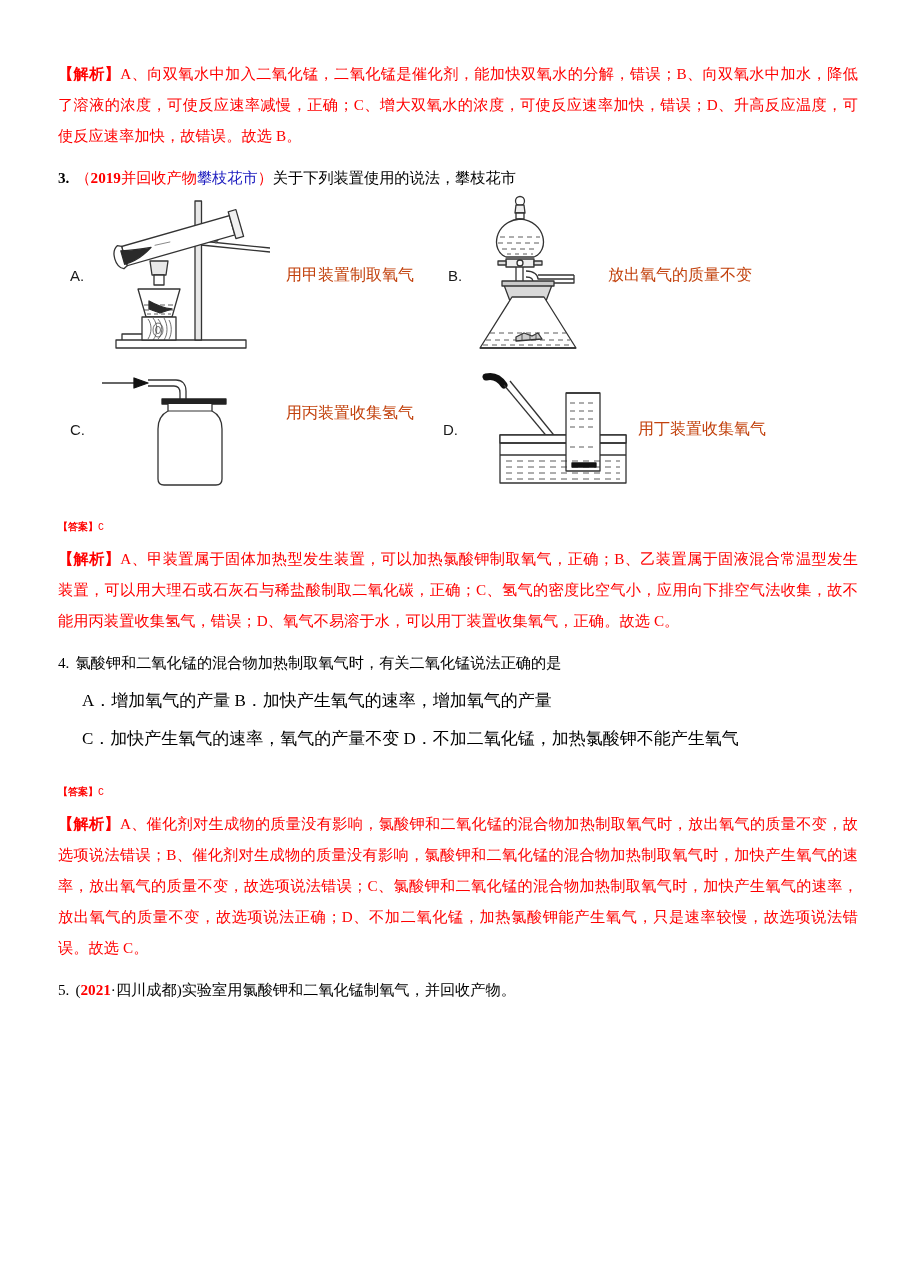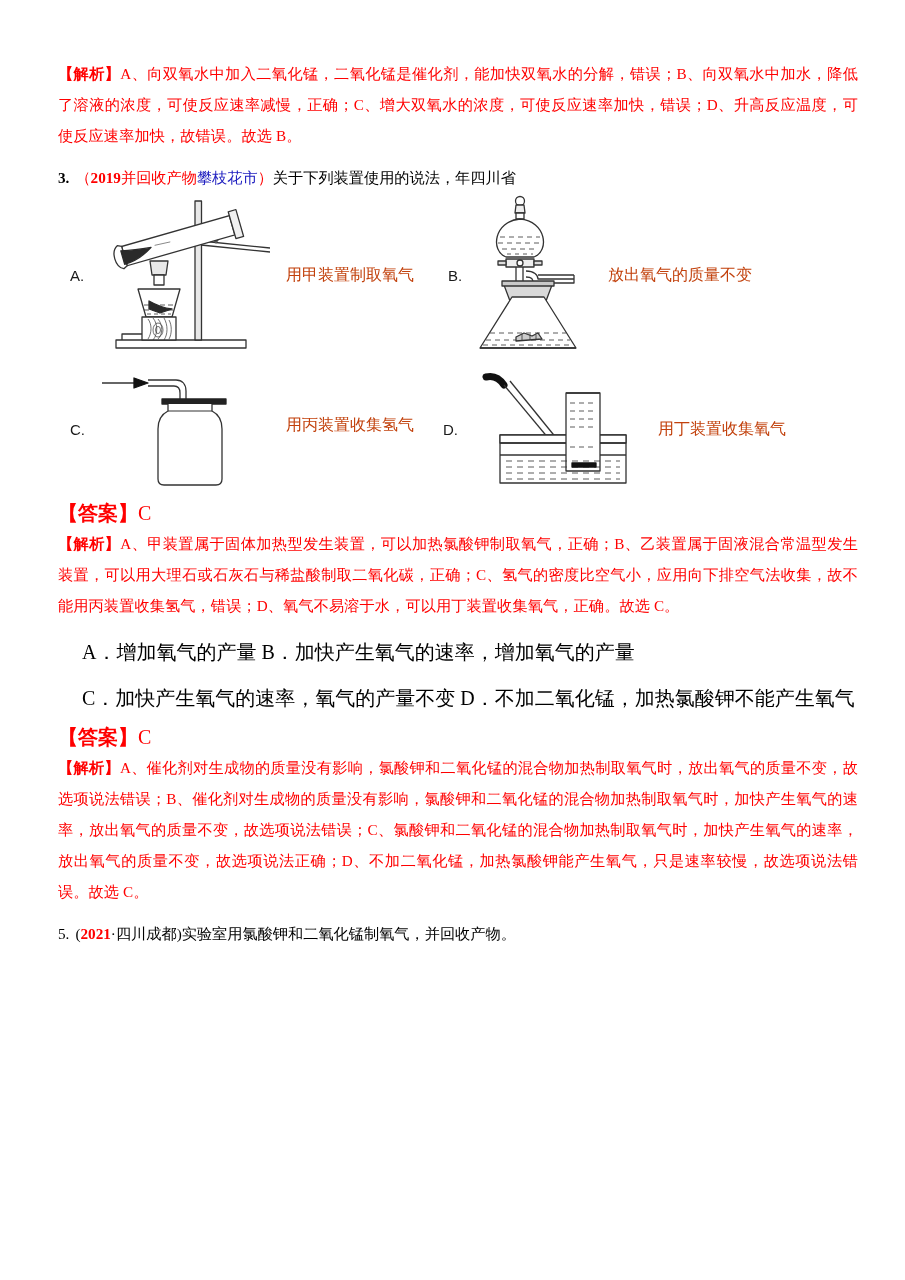--- a/index.html
+++ b/index.html
@@ -48,30 +48,31 @@
   .bold { font-weight: bold; }
 
   .qline {
     font-size: 15.2px;
     line-height: 30px;
     margin-top: 12px;
   }
   .qline .num { margin-right: 6px; }
 
   .ans {
-    font-size: 20px;
+    font-size: 10px;
     line-height: 30px;
     color: #ff0000;
-    margin-top: 9px;
+    margin-top: 24px;
+    font-family: Liberation Mono, monospace;
   }
 
   .opt-line {
-    font-size: 20px;
+    font-size: 17px;
     line-height: 30px;
-    margin-top: 16px;
+    margin-top: 8px;
     padding-left: 24px;
   }
 
   
   .fig-row {
     position: relative;
     width: 800px;
   }
   .fig-cell {
     position: absolute;
@@ -92,21 +93,21 @@
   .spacer-10 { height: 10px; }
 </style>
 </head>
 <body>
 
 <div class="page">
  <div class="content">
 
   <div class="para red"><span class="bold">【解析】</span><span>A、向双氧水中加入二氧化锰，二氧化锰是催化剂，能加快双氧水的分解，错误；B、向双氧水中加水，降低了溶液的浓度，可使反应速率减慢，正确；C、增大双氧水的浓度，可使反应速率加快，错误；D、升高反应温度，可使反应速率加快，故错误。故选 B。</span></div>
 
-  <div class="qline"><span class="num bold">3.</span><span class="red">（</span><span class="red bold">2019</span><span class="red">并回收产物</span><span class="blue">攀枝花市</span><span class="red">）</span><span>关于下列装置使用的说法，年四川省</span></div>
+  <div class="qline"><span class="num bold">3.</span><span class="red">（</span><span class="red bold">2019</span><span class="red">并回收产物</span><span class="blue">攀枝花市</span><span class="red">）</span><span>关于下列装置使用的说法，攀枝花市</span></div>
 
   <div class="fig-row" style="height:168px;">
 
     <span class="opt-letter" style="left:12px; top:74px;">A.</span>
     <div class="fig-cell" style="left:36px; top:0px;">
       <svg width="180" height="165" viewBox="0 0 180 165">
         <g fill="none" stroke="#333" stroke-width="1.3" stroke-linejoin="round">
 
           <path d="M22,155 L152,155 L152,147 L22,147 Z" fill="#fff"></path>
           <path d="M28,147 L28,141 L52,141 L52,147"></path>
@@ -220,21 +221,21 @@
           <path d="M80,104 L86,104"></path>
 
           <path d="M62,28 L126,28 L126,33 L62,33 Z" fill="#222" stroke="#222"></path>
 
           <path d="M68,33 L68,40 C60,44 58,50 58,58 L58,108 C58,112 60,114 64,114 L116,114 C120,114 122,112 122,108 L122,58 C122,50 120,44 112,40 L112,33" fill="#fff"></path>
           <path d="M58,42 L112,42" stroke="none"></path>
           <path d="M68,40 L112,40" stroke-width="1.1"></path>
         </g>
       </svg>
     </div>
-    <span class="cap" style="left:228px; top:44px;">用丙装置收集氢气</span>
+    <span class="cap" style="left:228px; top:32px;">用丙装置收集氢气</span>
 
     <span class="opt-letter" style="left:385px; top:50px;">D.</span>
     <div class="fig-cell" style="left:420px; top:0px;">
       <svg width="160" height="116" viewBox="0 0 160 116">
         <g fill="none" stroke="#333" stroke-width="1.3" stroke-linejoin="round">
 
           <path d="M8,6 C16,4 22,8 26,14" stroke="#111" stroke-width="7" stroke-linecap="round"></path>
           <path d="M26,14 L86,86" stroke-width="1.3"></path>
           <path d="M32,10 L92,84" stroke-width="1.3"></path>
           <path d="M86,86 C88,94 96,96 102,92 L108,88" stroke-width="1.3"></path>
@@ -257,27 +258,28 @@
 
           <path d="M28,90 L142,90" stroke-width="0.8" stroke-dasharray="6 5"></path>
           <path d="M28,96 L142,96" stroke-width="0.8" stroke-dasharray="6 5"></path>
           <path d="M28,102 L142,102" stroke-width="0.8" stroke-dasharray="6 5"></path>
           <path d="M28,108 L142,108" stroke-width="0.8" stroke-dasharray="6 5"></path>
 
           <path d="M94,92 L118,92 L118,96 L94,96 Z" fill="#111" stroke="#111"></path>
         </g>
       </svg>
     </div>
-    <span class="cap" style="left:580px; top:48px;margin-left:20px;">用丁装置收集氧气</span>
+    <span class="cap" style="left:580px; top:48px;">用丁装置收集氧气</span>
   </div>
 
   <div class="ans"><span class="bold">【答案】</span><span>C</span></div>
 
   <div class="para red"><span class="bold">【解析】</span><span>A、甲装置属于固体加热型发生装置，可以加热氯酸钾制取氧气，正确；B、乙装置属于固液混合常温型发生装置，可以用大理石或石灰石与稀盐酸制取二氧化碳，正确；C、氢气的密度比空气小，应用向下排空气法收集，故不能用丙装置收集氢气，错误；D、氧气不易溶于水，可以用丁装置收集氧气，正确。故选 C。</span></div>
 
+  <div class="qline"><span class="num">4.</span><span>氯酸钾和二氧化锰的混合物加热制取氧气时，有关二氧化锰说法正确的是</span></div>
 
   <div class="opt-line">A．增加氧气的产量 B．加快产生氧气的速率，增加氧气的产量</div>
   <div class="opt-line">C．加快产生氧气的速率，氧气的产量不变 D．不加二氧化锰，加热氯酸钾不能产生氧气</div>
 
   <div class="ans"><span class="bold">【答案】</span><span>C</span></div>
 
   <div class="para red"><span class="bold">【解析】</span><span>A、催化剂对生成物的质量没有影响，氯酸钾和二氧化锰的混合物加热制取氧气时，放出氧气的质量不变，故选项说法错误；B、催化剂对生成物的质量没有影响，氯酸钾和二氧化锰的混合物加热制取氧气时，加快产生氧气的速率，放出氧气的质量不变，故选项说法错误；C、氯酸钾和二氧化锰的混合物加热制取氧气时，加快产生氧气的速率，放出氧气的质量不变，故选项说法正确；D、不加二氧化锰，加热氯酸钾能产生氧气，只是速率较慢，故选项说法错误。故选 C。</span></div>
 
   <div class="qline"><span class="num">5.</span><span>(</span><span class="red bold">2021</span><span>·</span><span>四川成都</span><span>)</span><span>实验室用氯酸钾和二氧化锰制氧气，并回收产物。</span></div>
 

